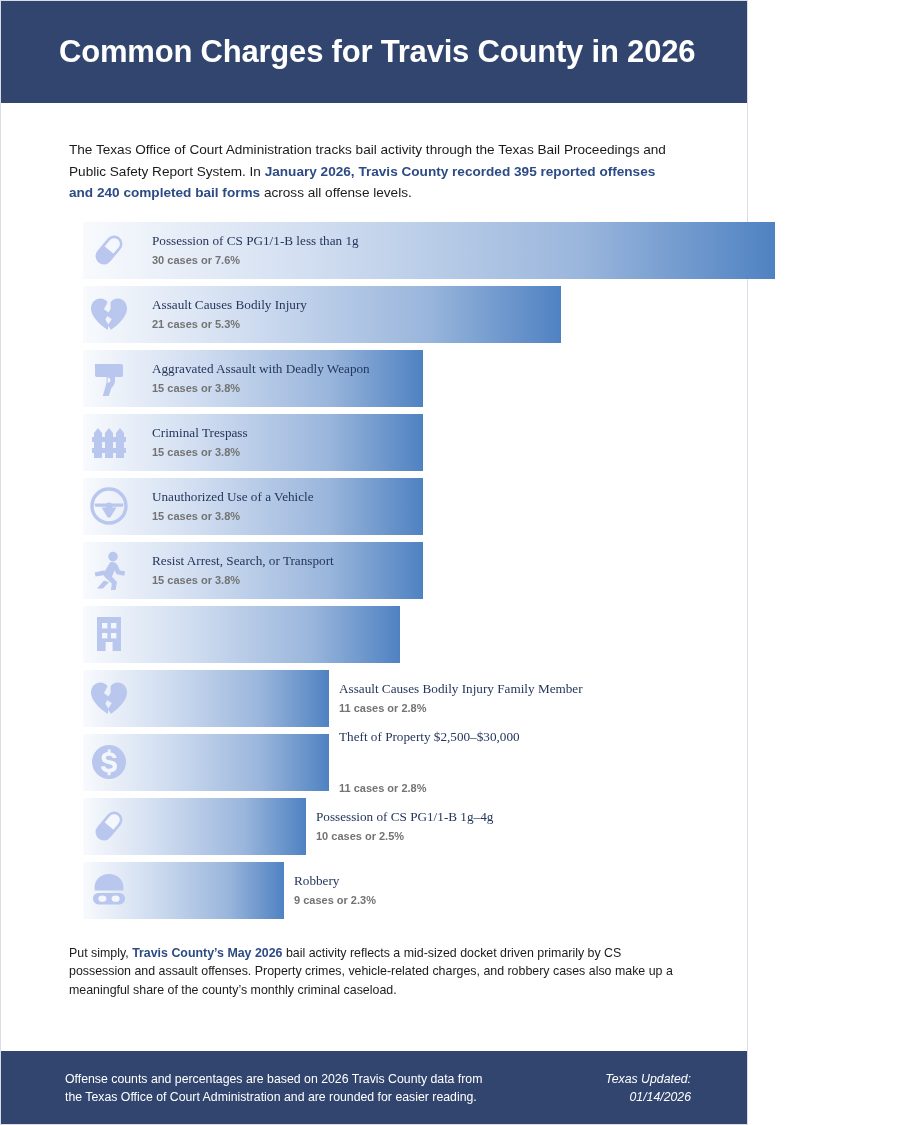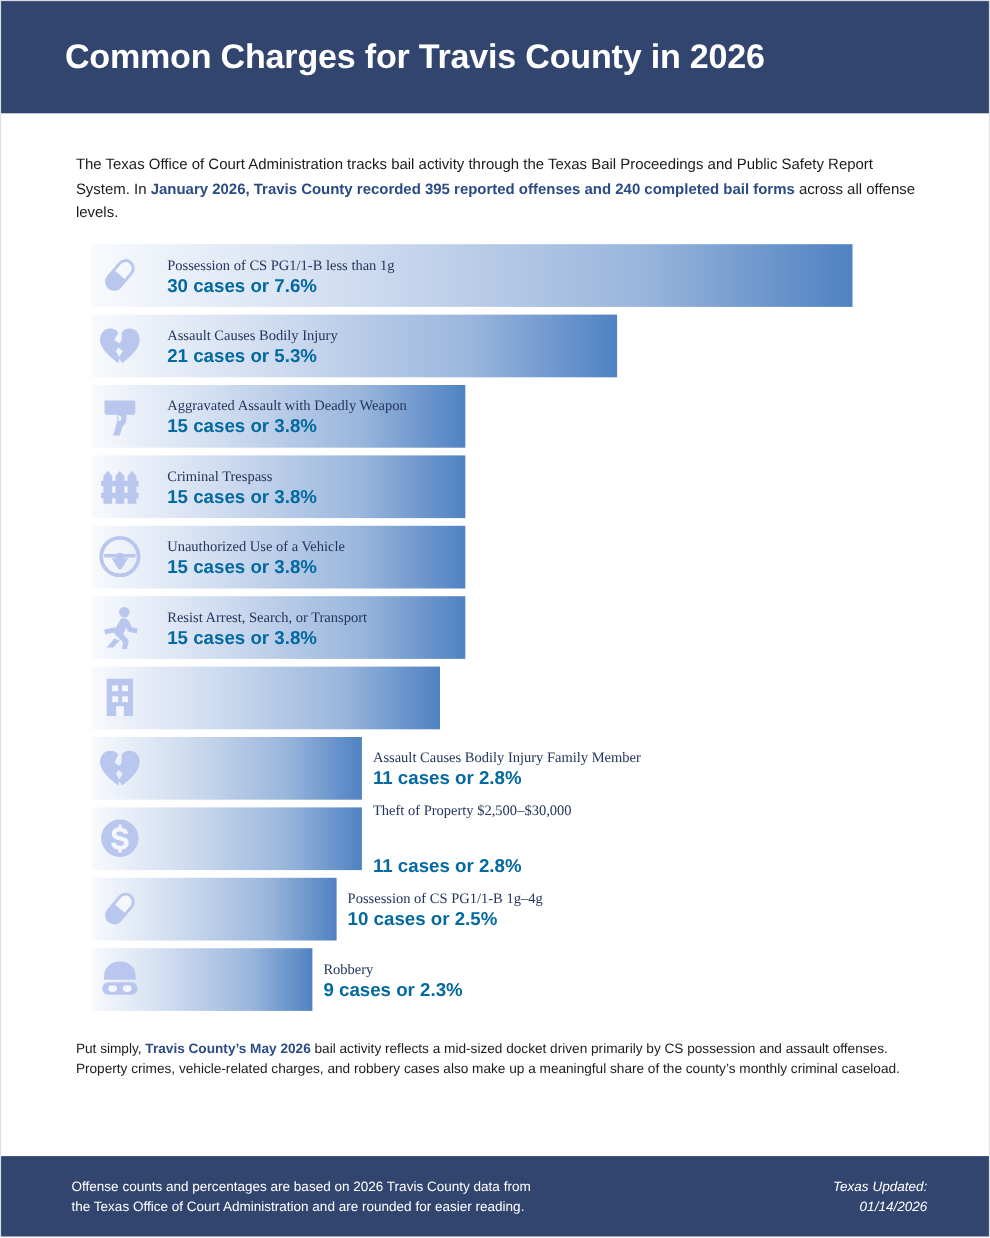--- a/index.html
+++ b/index.html
@@ -10,21 +10,21 @@
   }
   body {
     width: 900px;
     height: 1125px;
     font-family: "Liberation Sans", sans-serif;
     color: #1b1b1b;
     position: relative;
     overflow: hidden;
   }
   .page {
-    width: 900px;
+    width: 748px;
     height: 1125px;
     background: #ffffff;
     position: relative;
     box-sizing: border-box;
     border: 1px solid #d8dde6;
     display: flex;
     flex-direction: column;
   }
 
   
@@ -116,23 +116,23 @@
     white-space: nowrap;
   }
   .labels.inside { left: 83px; }
   .lbl-name {
     font-size: 13.2px;
     color: #24365c;
     line-height: 19px;
     font-family: Liberation Serif, serif;
   }
   .lbl-val {
-    font-size: 17px;
+    font-size: 11px;
     font-weight: bold;
-    color: #0369a1;
+    color: #737373;
     line-height: 20px;
   }
 
   
   .closing {
     margin: 0;
     padding-top: 18px;
     font-size: 12.4px;
     line-height: 18.6px;
     color: #1b1b1b;

